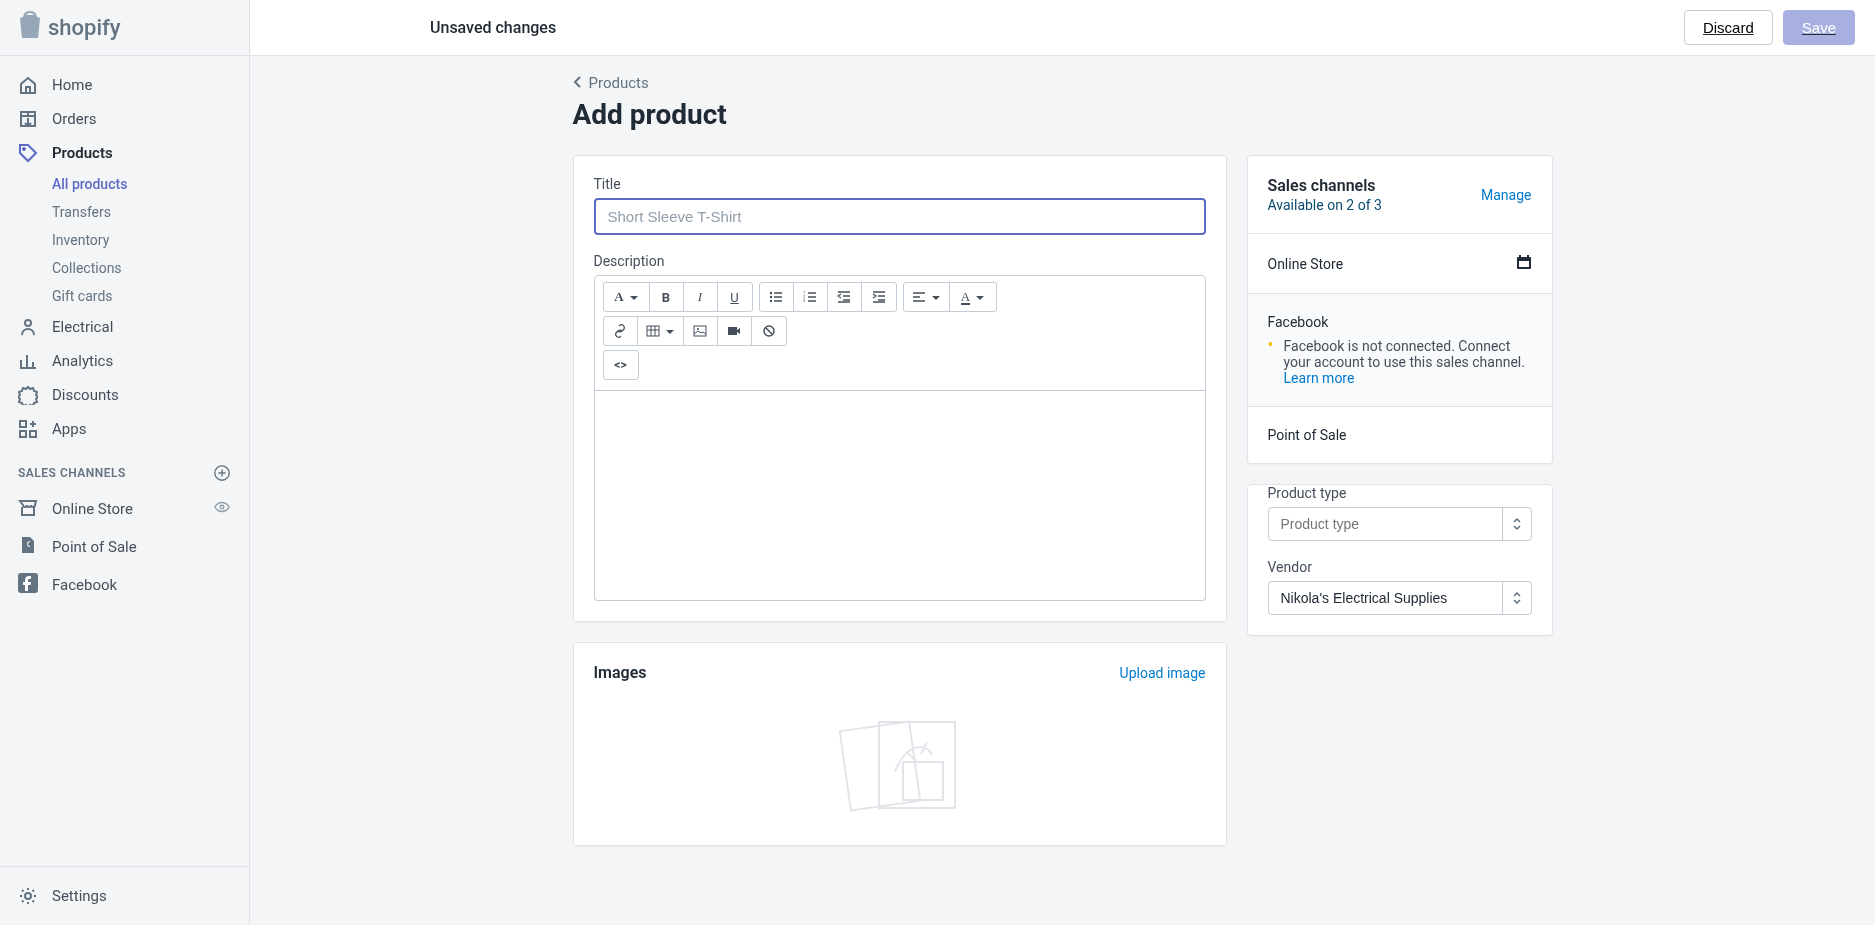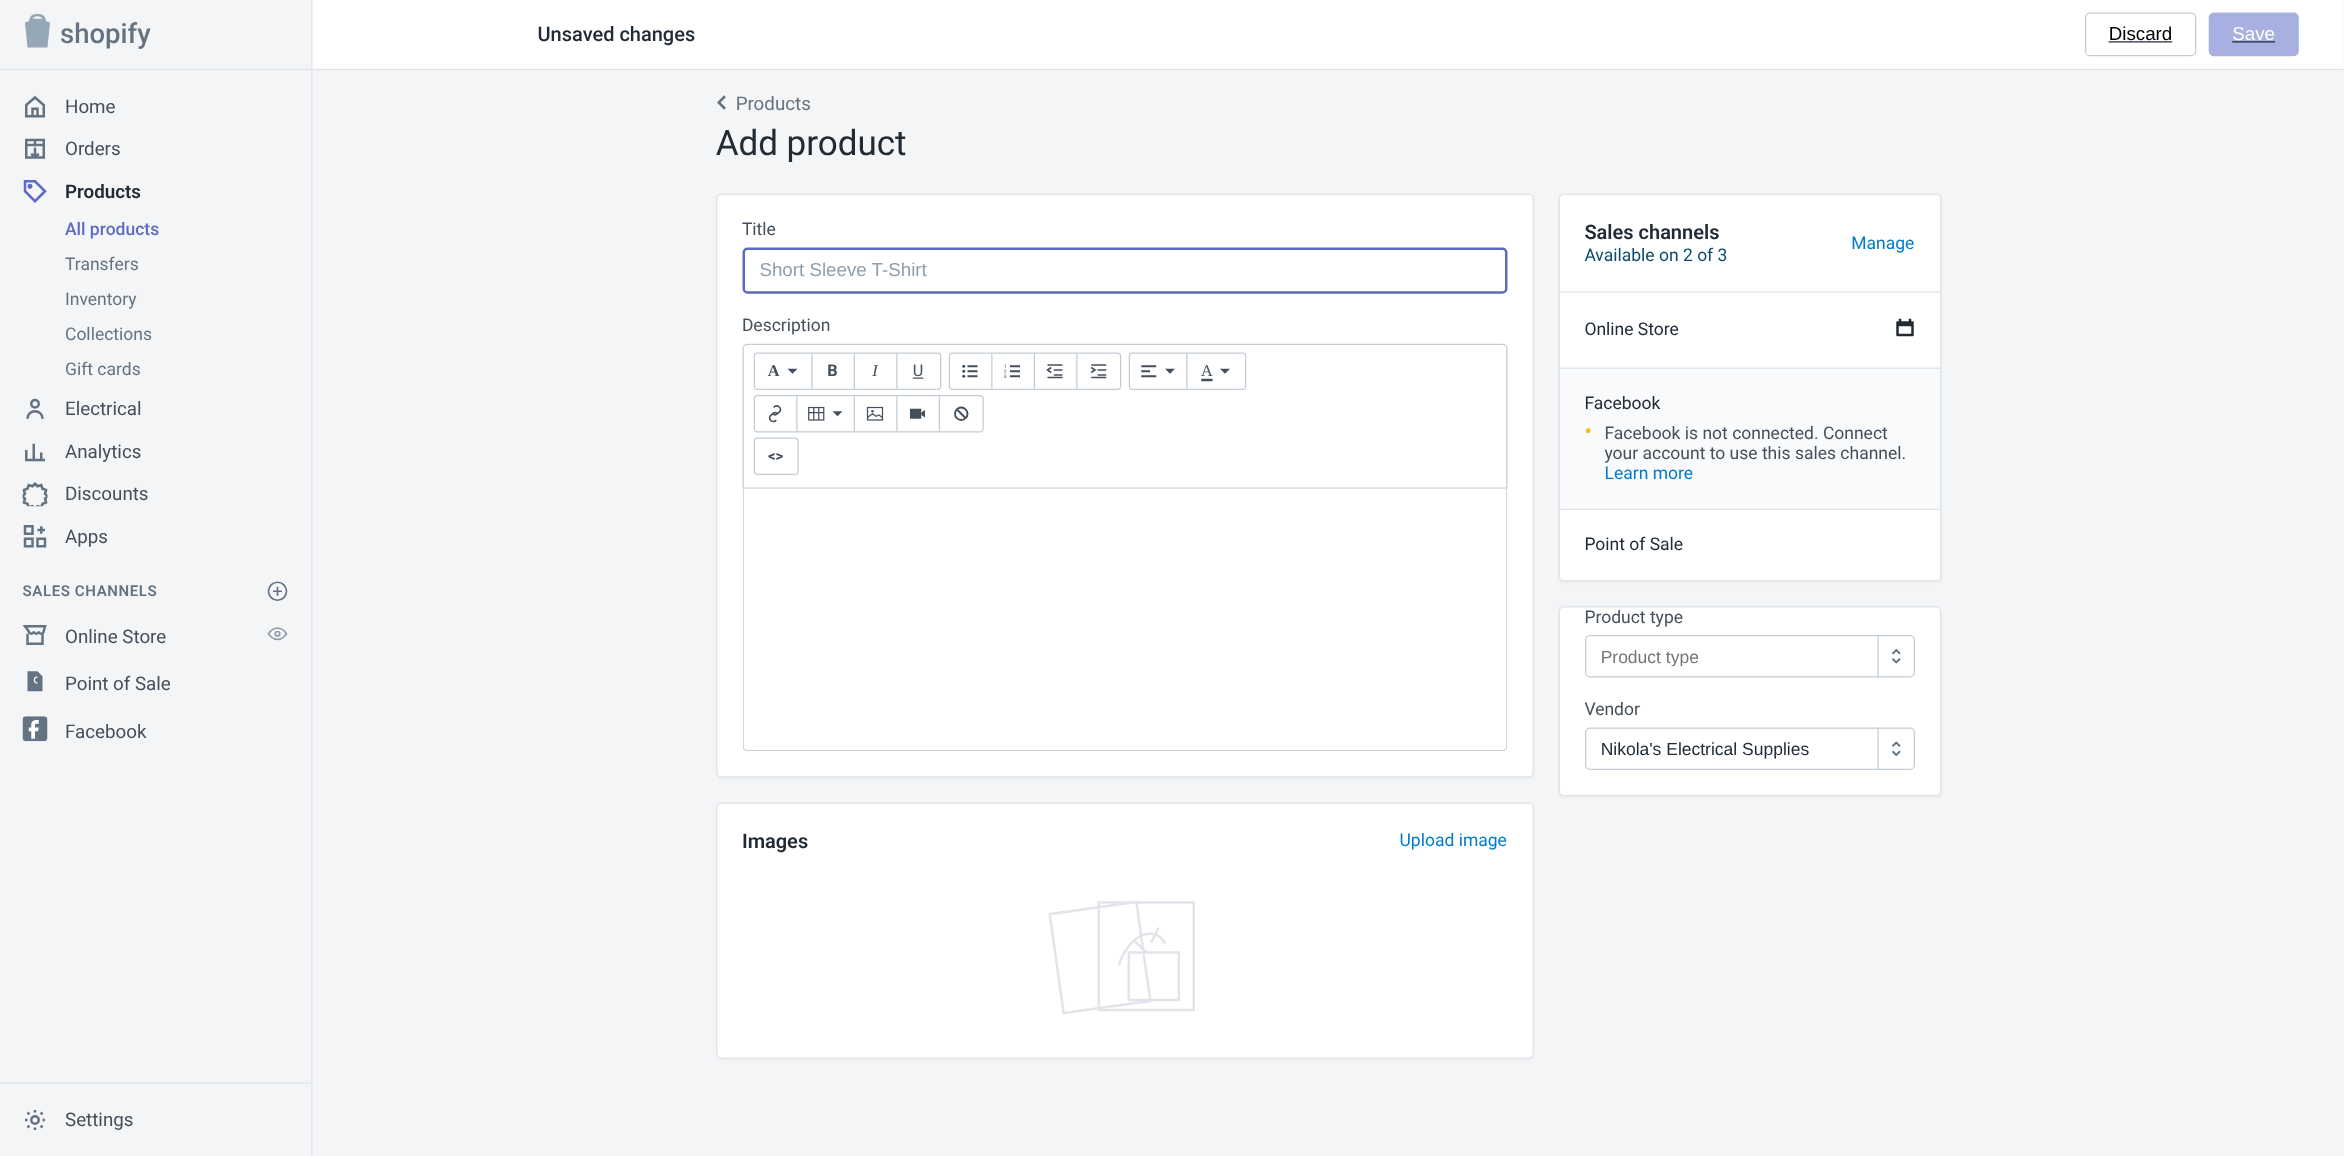--- a/index.html
+++ b/index.html
@@ -28,31 +28,31 @@
     .nav-section-title { font-size: 12px; font-weight: 600; color: #637381; letter-spacing: 0.5px; }
     .plus-icon { width: 18px; height: 18px; color: #637381; cursor:pointer; }
     
     .channel-item { display: flex; align-items: center; gap: 14px; padding: 7px 18px; color: #454f5b; cursor: pointer; font-size: 15px; justify-content: space-between; }
     .channel-left { display:flex; align-items:center; gap:14px; }
     
     .sidebar-footer { padding: 12px 0; border-top: 1px solid #dfe3e8; }
     
     
     .main { flex: 1; display: flex; flex-direction: column; overflow: hidden; }
-    .topbar { height: 56px; background: #fff; border-bottom: 1px solid #dfe3e8; display: flex; align-items: center; justify-content: space-between; padding: 0 36px 0 180px; }
+    .topbar { height: 56px; background: #fff; border-bottom: 1px solid #dfe3e8; display: flex; align-items: center; justify-content: space-between; padding: 0 20px 0 180px; }
     .topbar-title { font-weight: 500; color: #212b36; font-size: 16px; }
     .topbar-actions { display: flex; gap: 10px; text-decoration: underline; }
     .btn { padding: 8px 18px; border-radius: 4px; font-size: 15px; cursor: pointer; border: 1px solid #c4cdd5; background: #fff; }
     .btn-primary { background: #a7b0e0; border-color: #a7b0e0; color: #fff; font-weight:500; }
     
     .content { flex: 1; overflow-y: auto; padding: 18px 40px; }
     .content-inner { max-width: 980px; margin: 0 auto; }
     
     .breadcrumb { display: flex; align-items: center; gap: 6px; color: #637381; font-size: 15px; margin-bottom: 6px; cursor:pointer; }
-    .page-title { font-size: 28px; font-weight: 400; color: #212b36; margin-bottom: 24px; }
+    .page-title { font-size: 28px; font-weight: 700; color: #212b36; margin-bottom: 24px; }
     
     .layout { display: flex; gap: 20px; align-items: flex-start; }
     .col-main { flex: 1; }
     .col-side { width: 306px; }
     
     .card { background: #fff; border: 1px solid #dfe3e8; border-radius: 4px; box-shadow: 0 1px 2px rgba(0,0,0,0.04); margin-bottom: 20px; }
     .card-section { padding: 20px; }
     .card-section + .card-section { border-top: 1px solid #dfe3e8; }
     .card-section.muted { background: #f9fafb; }
     

